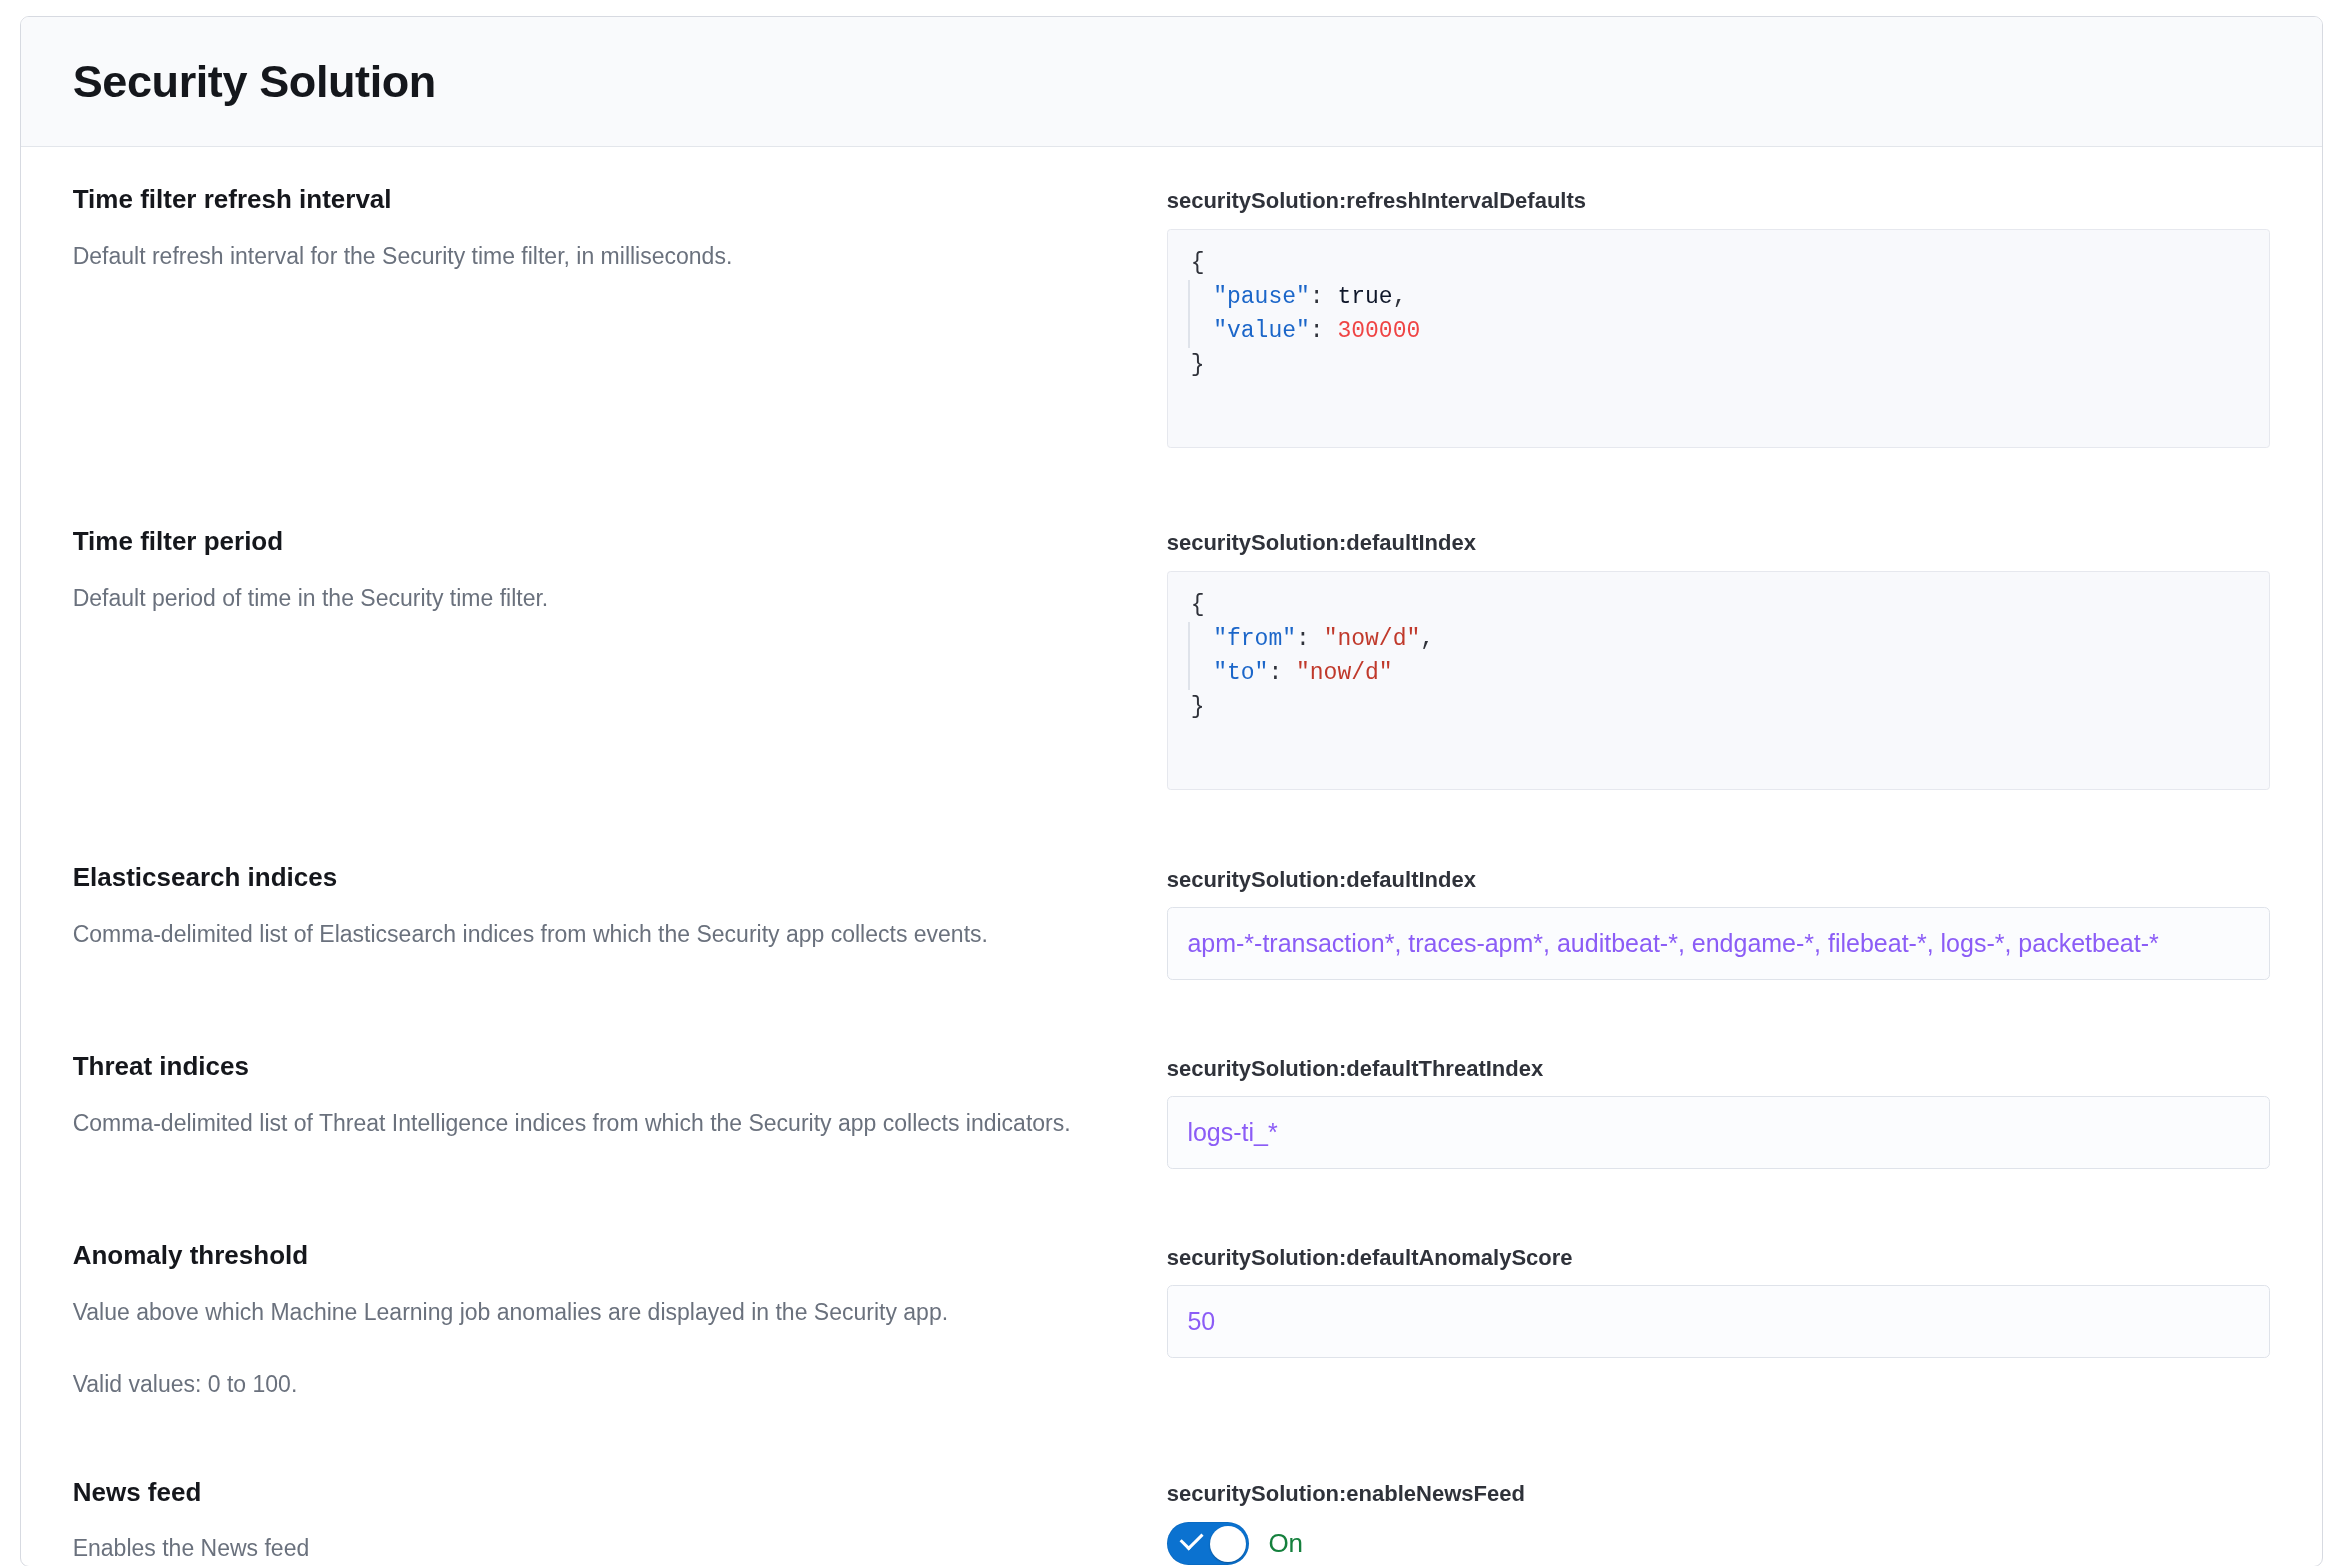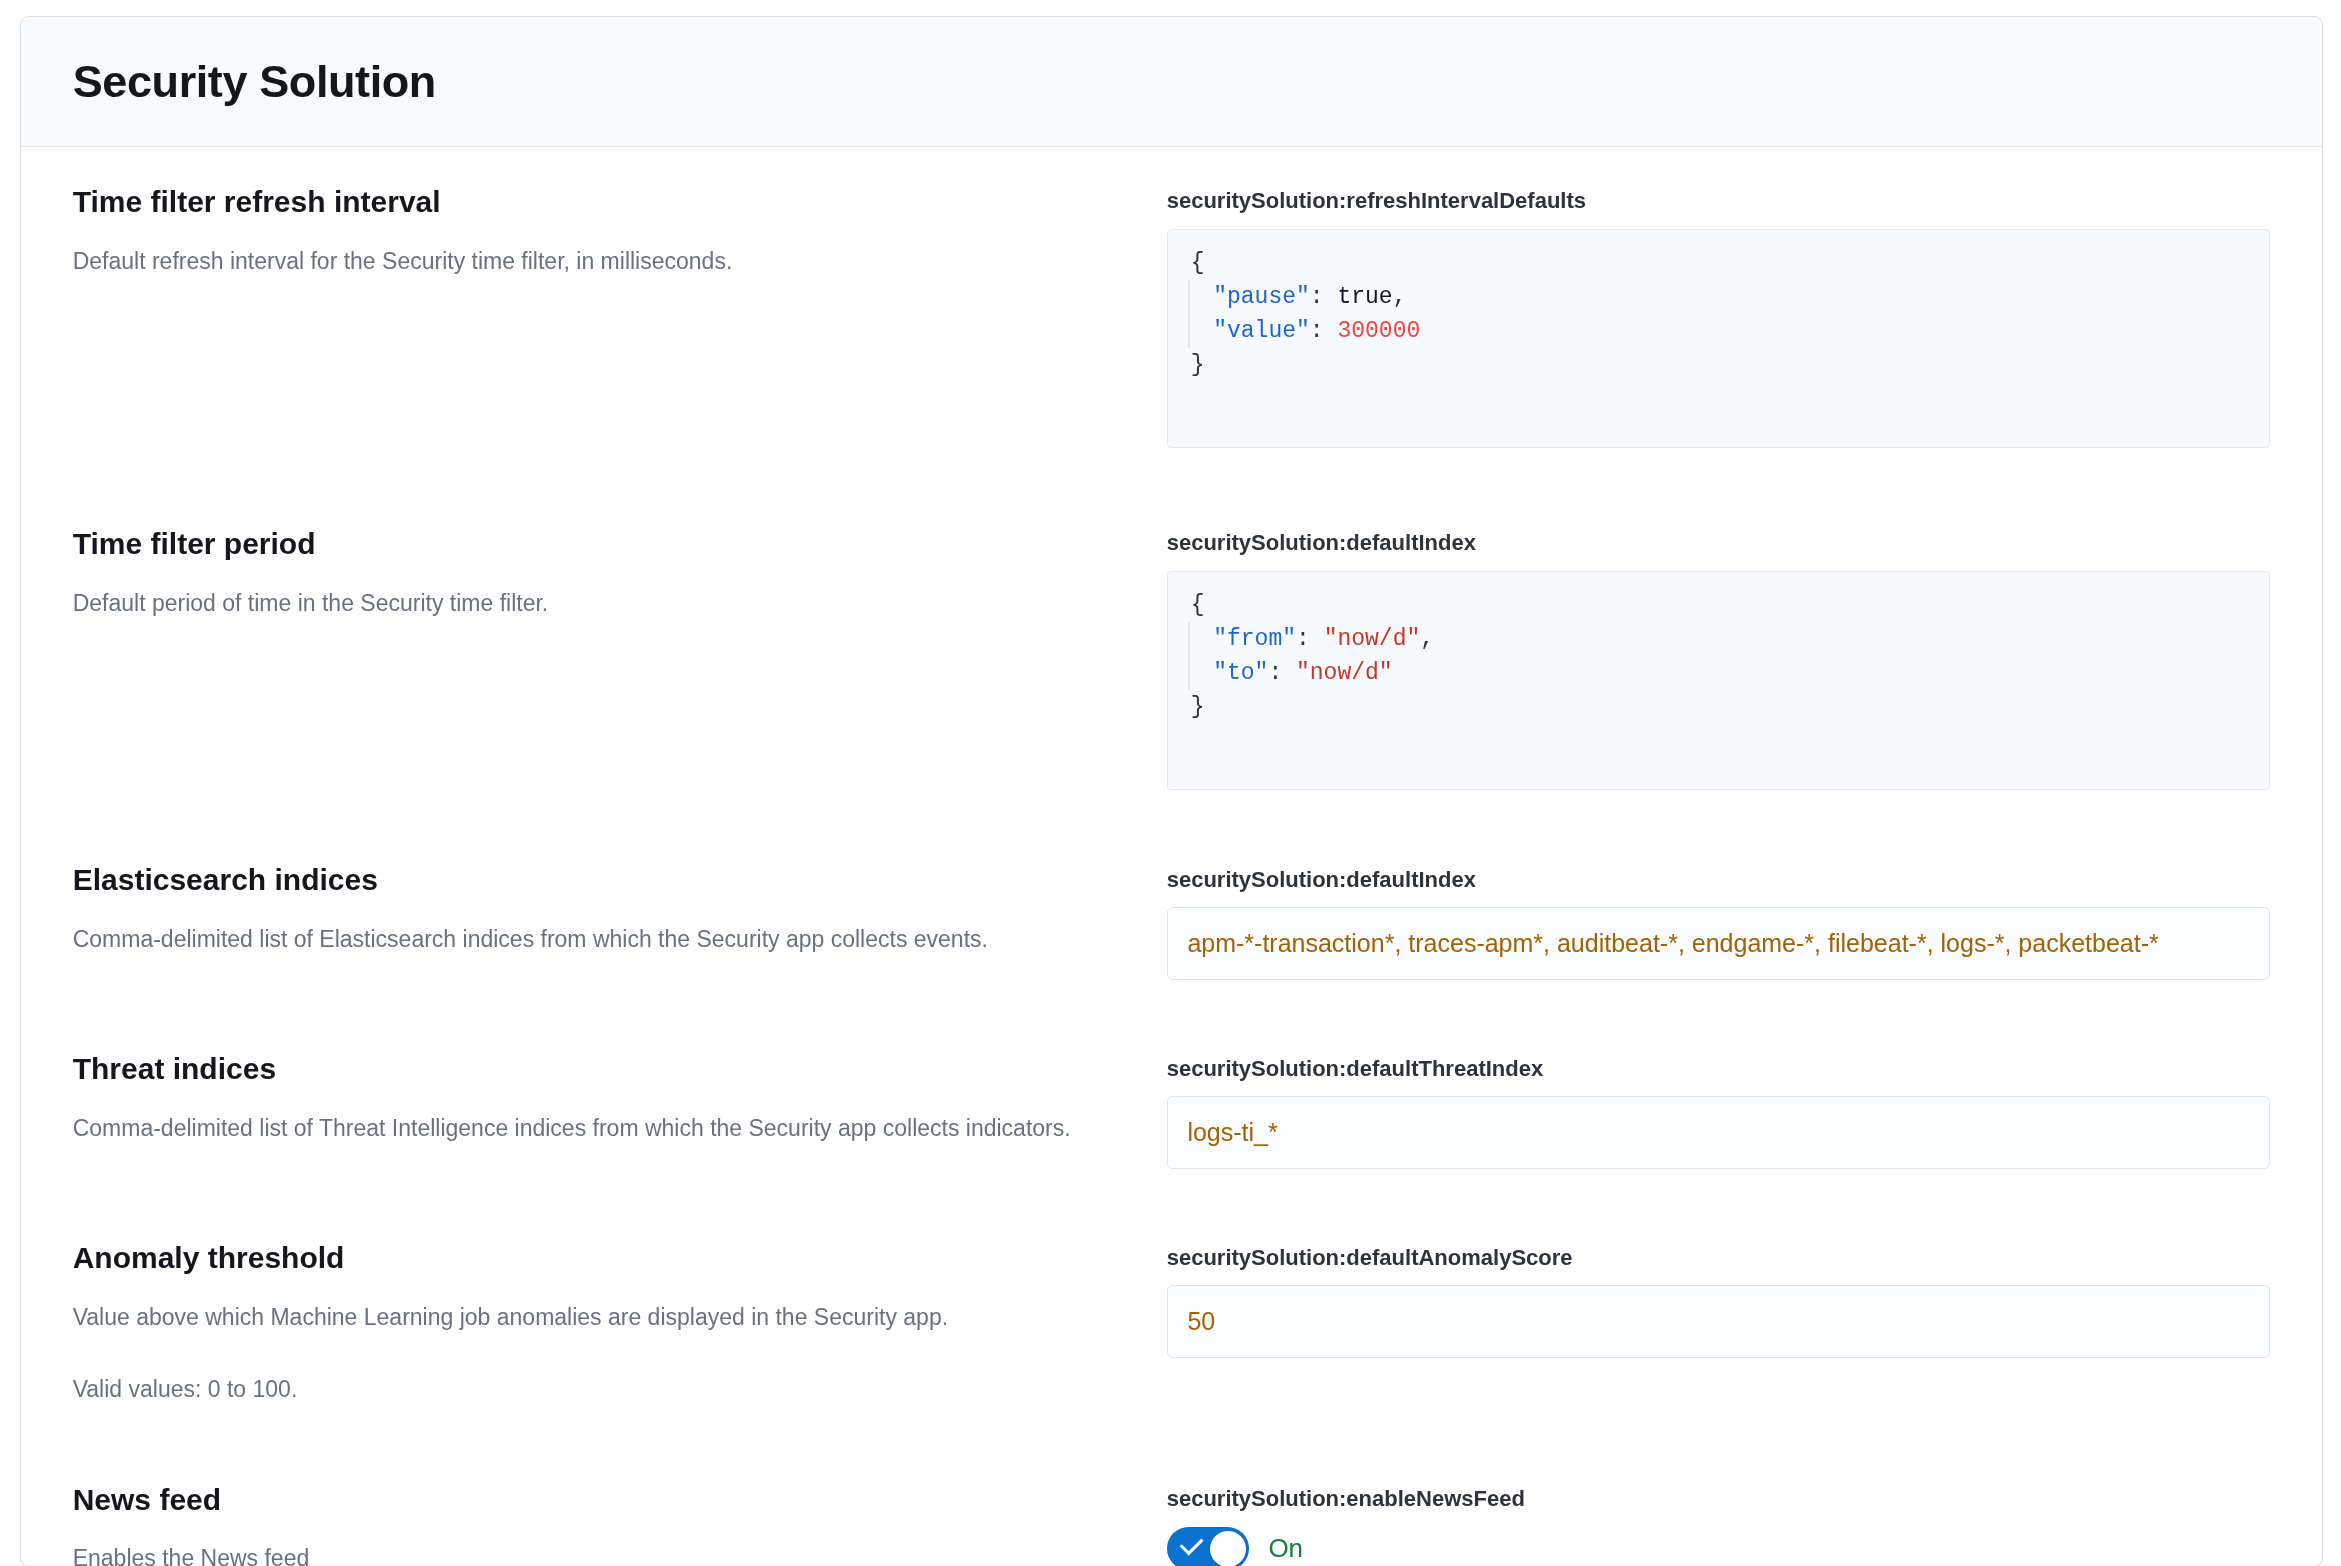--- a/index.html
+++ b/index.html
@@ -54,21 +54,21 @@
     display: flex;
     align-items: flex-start;
   }
   .setting-left {
     width: 1094px;
     flex: 0 0 1094px;
     padding-right: 36px;
     box-sizing: border-box;
   }
   .setting-name {
-    font-size: 30px;
+    font-size: 26px;
     font-weight: bold;
     color: #15171c;
     margin: 0 0 23px 0;
     line-height: 1.25;
   }
   .setting-desc {
     font-size: 23px;
     color: #6a717d;
     line-height: 1.48;
     margin: 0;
@@ -121,21 +121,21 @@
   .text-input {
     box-sizing: border-box;
     width: 100%;
     height: 73px;
     background: #fbfcfe;
     border: 0.9px solid #dfe3ea;
     border-radius: 5.4px;
     padding: 0 19.7px;
     font-family: "Liberation Sans", sans-serif;
     font-size: 25px;
-    color: #a16207;
+    color: #8b5cf6;
     display: flex;
     align-items: center;
     white-space: nowrap;
     overflow: hidden;
   }
   .switch-row {
     display: flex;
     align-items: center;
     gap: 19.7px;
     margin-top: 3.6px;

